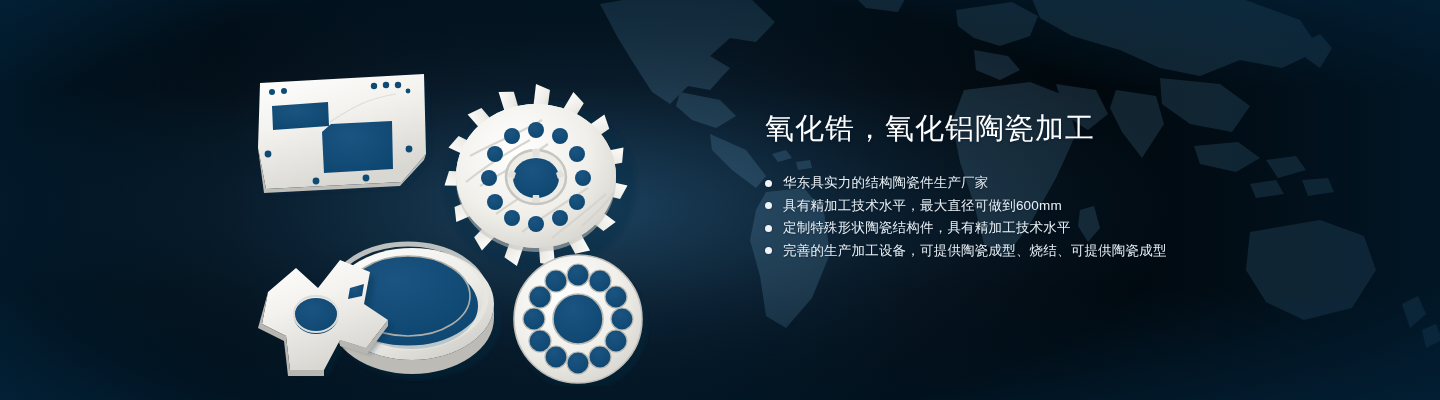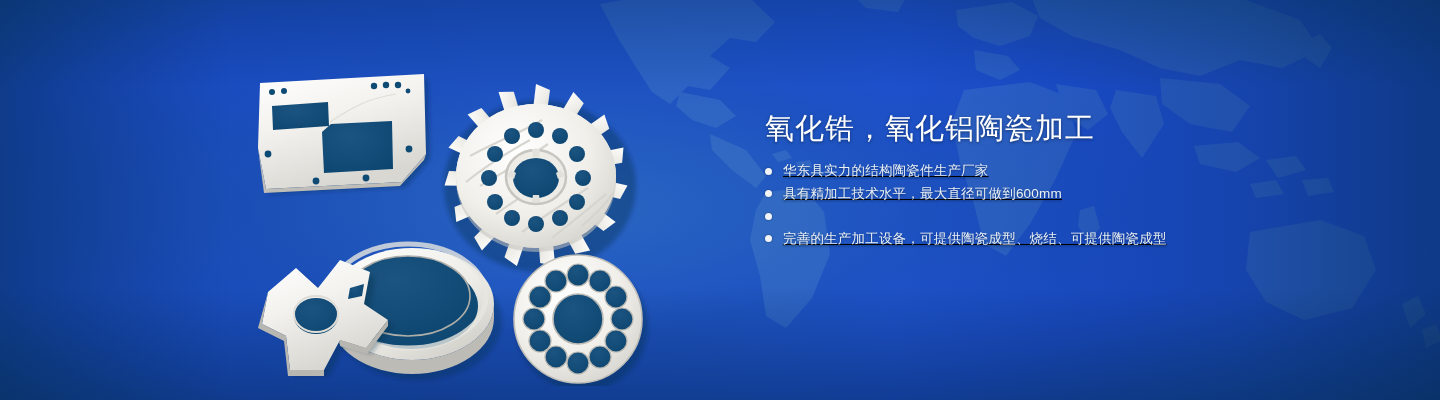--- a/index.html
+++ b/index.html
@@ -10,21 +10,21 @@
   }
   body {
     font-family: "Liberation Sans", "DejaVu Sans", sans-serif;
   }
 
   .banner {
     position: relative;
     width: 1440px;
     height: 400px;
     overflow: hidden;
-    background: #1d4ed8;
+    background: #000000;
   }
 
   
   .bg-base {
     position: absolute;
     inset: 0;
     background:
       radial-gradient(120% 150% at 42% 55%, #1E5886 0%, #175party 0%, #14527D 28%, #0B4670 55%, #073F66 78%, #053A60 100%);
   }
   .bg-base2 {
@@ -76,23 +76,22 @@
     font-size: 29px;
     line-height: 40px;
     font-weight: normal;
     color: #FFFFFF;
     letter-spacing: 1px;
     text-shadow: 0 1px 3px rgba(0,20,40,0.55);
     white-space: nowrap;
   }
   .bullets {
     list-style: none;
-    margin: 12px 0 0 0;
+    margin: 24px 0 0 0;
     padding: 0;
-    text-decoration: underline;
   }
   .bullet-row {
     display: flex;
     align-items: center;
     height: 22.5px;
     white-space: nowrap;
   }
   .bullet-dot {
     flex: 0 0 auto;
     width: 7px;
@@ -339,20 +338,21 @@
       <li class="bullet-row">
         <span class="bullet-dot"></span>
         <span class="bullet-text">华东具实力的结构陶瓷件生产厂家</span>
       </li>
       <li class="bullet-row">
         <span class="bullet-dot"></span>
         <span class="bullet-text">具有精加工技术水平，最大直径可做到600mm</span>
       </li>
       <li class="bullet-row">
         <span class="bullet-dot"></span>
+        <span class="bullet-text">定制特殊形状陶瓷结构件，具有精加工技术水平</span>
       </li>
       <li class="bullet-row">
         <span class="bullet-dot"></span>
         <span class="bullet-text">完善的生产加工设备，可提供陶瓷成型、烧结、可提供陶瓷成型</span>
       </li>
     </ul>
   </div>
 
 </div>
 

